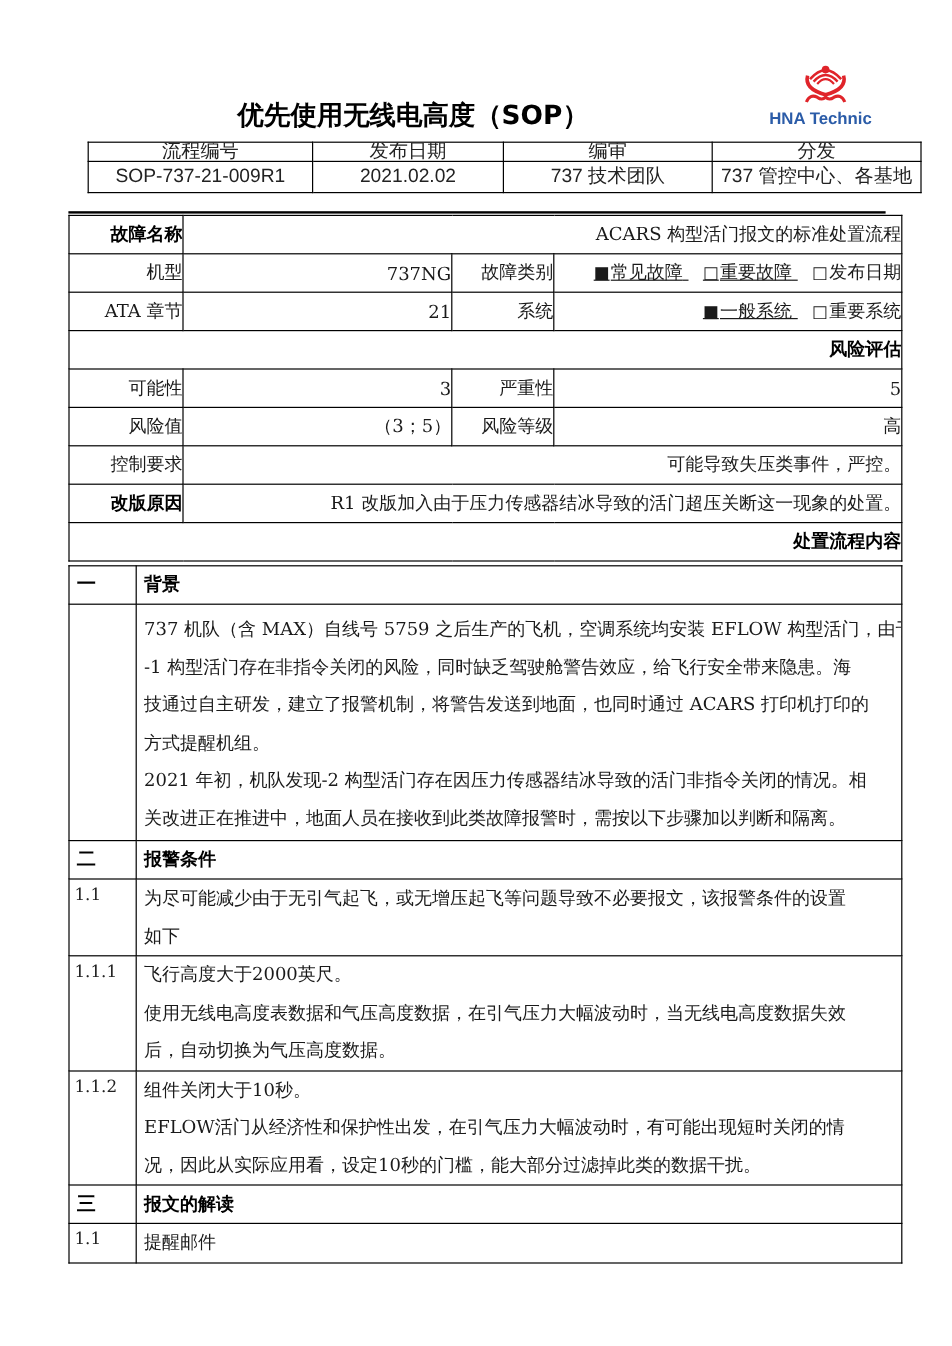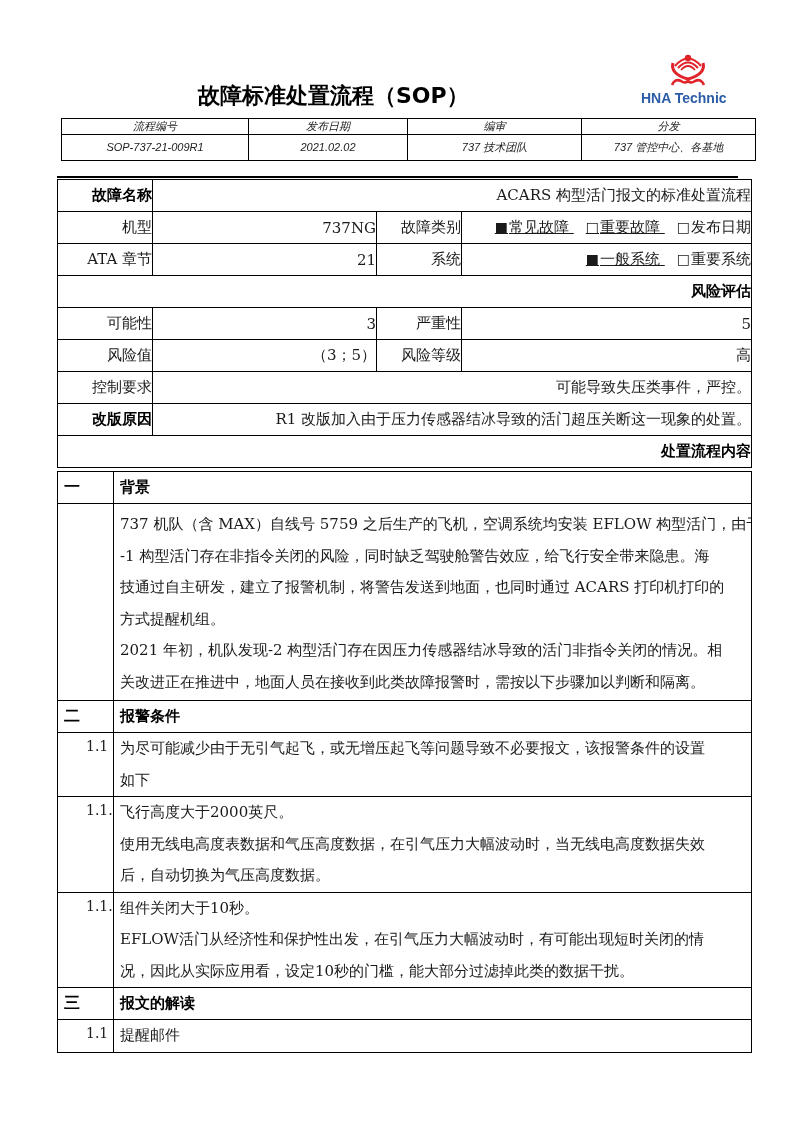--- a/index.html
+++ b/index.html
@@ -16,50 +16,50 @@
   .logo { position: absolute; left: 640px; top: 52px; width: 106px; height: 56px; }
   .logo svg { position: absolute; left: 26px; top: 0; }
   .logo-text {
     position: absolute; left: 1px; top: 38px;
     font-family: "Liberation Sans", sans-serif; font-weight: bold;
     font-size: 14px; color: #2b5ca8; white-space: nowrap;
   }
   table { border-collapse: collapse; table-layout: fixed; position: absolute; }
   td { border: 1px solid #000; padding: 0; overflow: hidden; white-space: nowrap; }
 
-  .meta { left: 61px; top: 118px; width: 694px;
-    font-family: "Liberation Sans", sans-serif; font-size: 11px; color: #222; text-align: center; font-style: italic; }
+  .meta { left: 73px; top: 118px; width: 694px;
+    font-family: "Liberation Sans", sans-serif; font-size: 16px; color: #222; text-align: center; }
   .meta tr.h td { height: 15px; line-height: 15px; }
   .meta tr.v td { height: 25px; line-height: 25px; }
 
   .rule { position: absolute; left: 57px; top: 176px; width: 681px; height: 2px; background: #000; }
 
   .main { left: 57px; top: 179px; width: 694px; font-size: 15px; color: #1a1a1a; }
   .main td { height: 31px; padding-left: 5px; vertical-align: middle; text-align: right; }
   .bold-label {
     font-family: "DejaVu Sans", "Liberation Sans", sans-serif; font-weight: bold; font-size: 15px; color: #000;
   }
   .opt { margin-right: 12px; text-decoration: underline; }
   .box { font-size: 14px; margin-right: 1px; }
 
   .proc { left: 57px; top: 471px; width: 694px; font-size: 15px; color: #1a1a1a; }
   .proc td { vertical-align: top; }
   .proc td.num { padding-left: 4px; font-size: 14px; color: #222; }
   .proc td.content { padding-left: 6px; }
   .proc tr.sec td { height: 31px; vertical-align: middle; }
   .proc tr.sec td.num { font-family: "DejaVu Sans", "Liberation Sans", sans-serif; font-weight: bold; font-size: 16px; padding-left: 6px; color: #000; }
   .line { display: block; height: 31.5px; line-height: 31.5px; white-space: nowrap; }
-  .proc td.num .line { line-height: 26px; height: 26px; margin-left: 24px; }
+  .proc td.num .line { line-height: 26px; height: 26px; }
 </style>
 </head>
 <body>
 
 <div class="page">
 
-  <div class="title">故障标准处置流程（SOP）</div>
+  <div class="title">优先使用无线电高度（SOP）</div>
 
   <div class="logo">
     <svg width="44" height="36" viewBox="0 0 44 36">
       <circle cx="22" cy="6" r="3.2" fill="#e0242a"></circle>
       <path d="M9 14 Q22 -1 35 14" stroke="#e0242a" stroke-width="2.2" fill="none"></path>
       <path d="M12 16 Q22 5 32 16" stroke="#e0242a" stroke-width="2" fill="none"></path>
       <path d="M15 18 Q22 10 29 18" stroke="#e0242a" stroke-width="1.8" fill="none"></path>
       <path d="M7 11 Q4 22 22 27 Q40 22 37 11" stroke="#e0242a" stroke-width="3" fill="none"></path>
       <path d="M6 33 Q9 26 15 29 Q19 32 22 29 Q25 32 29 29 Q35 26 38 33" stroke="#e0242a" stroke-width="2.6" fill="none"></path>
     </svg>

